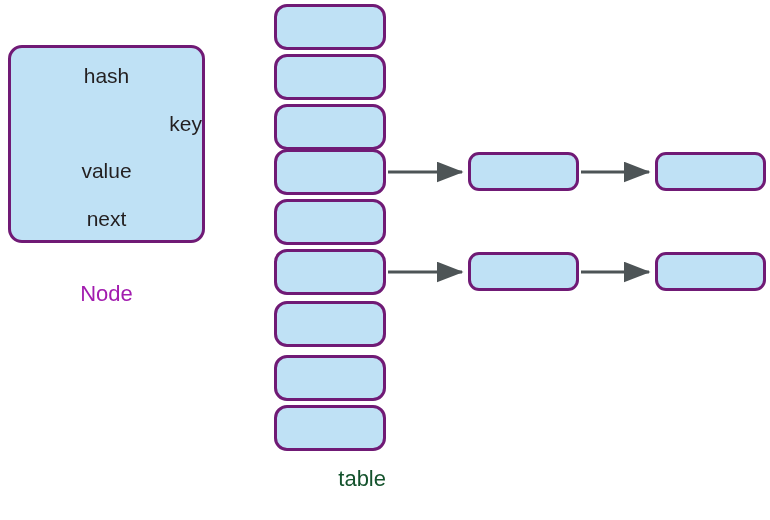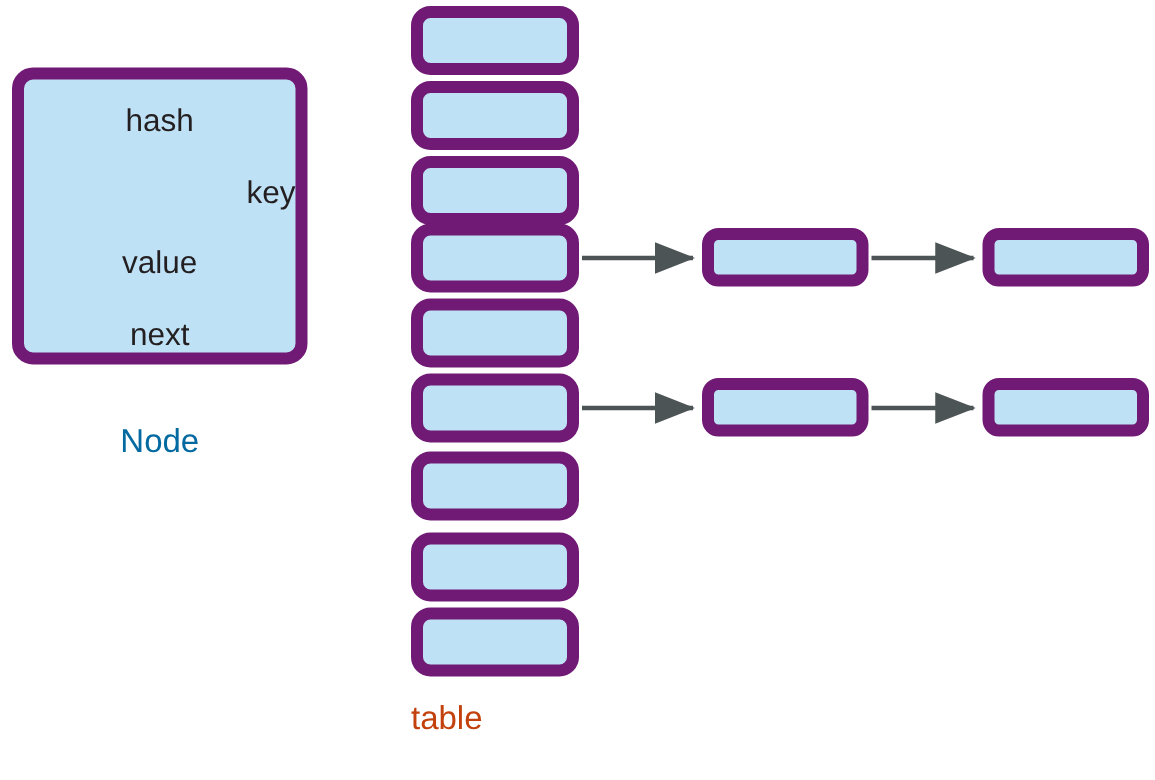--- a/index.html
+++ b/index.html
@@ -19,21 +19,21 @@
     position: absolute;
     left: 0;
     top: 0;
     width: 770px;
     height: 520px;
   }
   .box {
     position: absolute;
     box-sizing: border-box;
     background: #bfe1f5;
-    border: 8px solid #701a75;
+    border: 3px solid #701a75;
     border-radius: 12px;
   }
   
   #node-box {
     left: 8px;
     top: 45px;
     width: 197px;
     height: 198px;
     border-radius: 14px;
   }
@@ -53,39 +53,39 @@
   .node-field.f3 { top: 159px; }
 
   #node-caption {
     position: absolute;
     left: 8px;
     top: 281px;
     width: 197px;
     text-align: center;
     font-size: 22px;
     line-height: 26px;
-    color: #0369a1;
+    color: #a21caf;
   }
 
   
   .table-cell {
     left: 274px;
     width: 112px;
     height: 46px;
     border-radius: 13px;
   }
   #table-caption {
     position: absolute;
     left: 274px;
     top: 466px;
     width: 112px;
-    text-align: left;
+    text-align: right;
     font-size: 22px;
     line-height: 26px;
-    color: #c2410c;
+    color: #14532d;
   }
 
   
   .chain-node {
     width: 111px;
     height: 39px;
     border-radius: 11px;
   }
 
   

